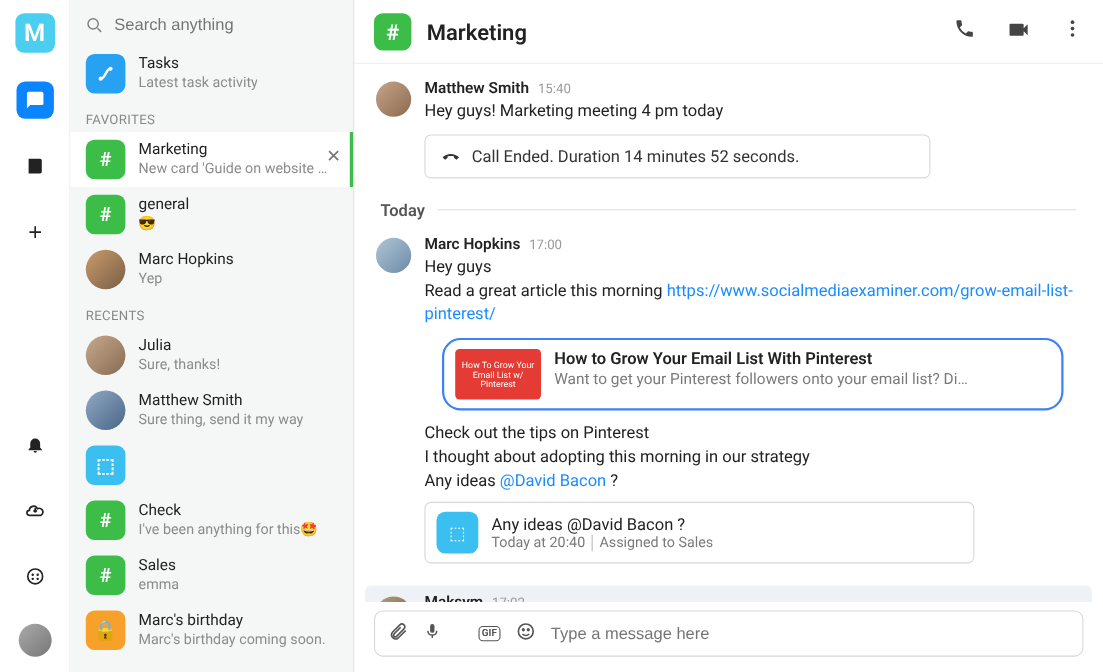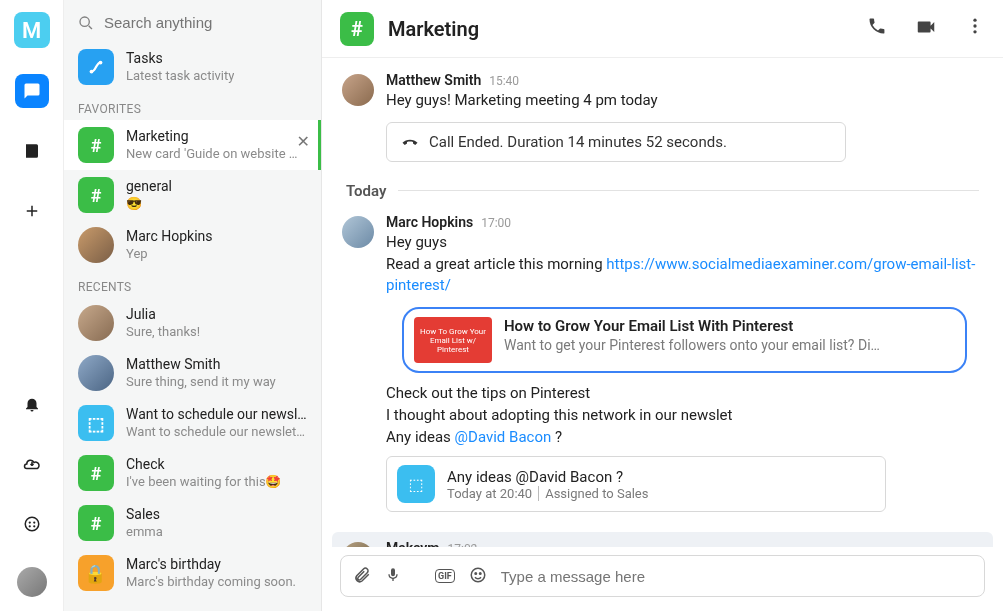--- a/index.html
+++ b/index.html
@@ -177,30 +177,26 @@
       </div>
       <div class="sb-item">
         <div class="sb-icon round avatar3"></div>
         <div class="sb-text">
           <div class="sb-title">Matthew Smith</div>
           <div class="sb-sub">Sure thing, send it my way</div>
         </div>
       </div>
       <div class="sb-item">
         <div class="sb-icon cyan">⬚</div>
-        <div class="sb-text">
-          <div class="sb-title">Want to schedule our newsl…</div>
-          <div class="sb-sub">Want to schedule our newslet…</div>
-        </div>
       </div>
       <div class="sb-item">
         <div class="sb-icon green">#</div>
         <div class="sb-text">
           <div class="sb-title">Check</div>
-          <div class="sb-sub">I've been waiting for this🤩</div>
+          <div class="sb-sub">I've been anything for this🤩</div>
         </div>
       </div>
       <div class="sb-item">
         <div class="sb-icon green">#</div>
         <div class="sb-text">
           <div class="sb-title">Sales</div>
           <div class="sb-sub">emma</div>
         </div>
       </div>
       <div class="sb-item">
@@ -265,21 +261,21 @@
         <div class="mbody">Hey guys</div>
         <div class="mbody"><span>Read a great article this morning </span><a class="link">https://www.socialmediaexaminer.com/grow-email-list-pinterest/</a></div>
         <div class="linkcard">
           <div class="thumb">How To Grow Your Email List w/ Pinterest</div>
           <div class="lc">
               <div class="lt">How to Grow Your Email List With Pinterest</div>
               <div class="ls">Want to get your Pinterest followers onto your email list? Di…</div>
             </div>
         </div>
         <div class="mbody">Check out the tips on Pinterest</div>
-        <div class="mbody">I thought about adopting this network in our newslet</div>
+        <div class="mbody">I thought about adopting this morning in our strategy</div>
         <div class="mbody"><span>Any ideas </span><span class="mention">@David Bacon</span><span> ?</span></div>
         <div class="taskcard">
           <div class="tic">⬚</div>
           <div>
               <div class="tt">Any ideas @David Bacon ?</div>
               <div class="ts"><span>Today at 20:40</span><span class="bar"></span><span>Assigned to Sales</span></div>
             </div>
         </div>
       </div>
     </div>

